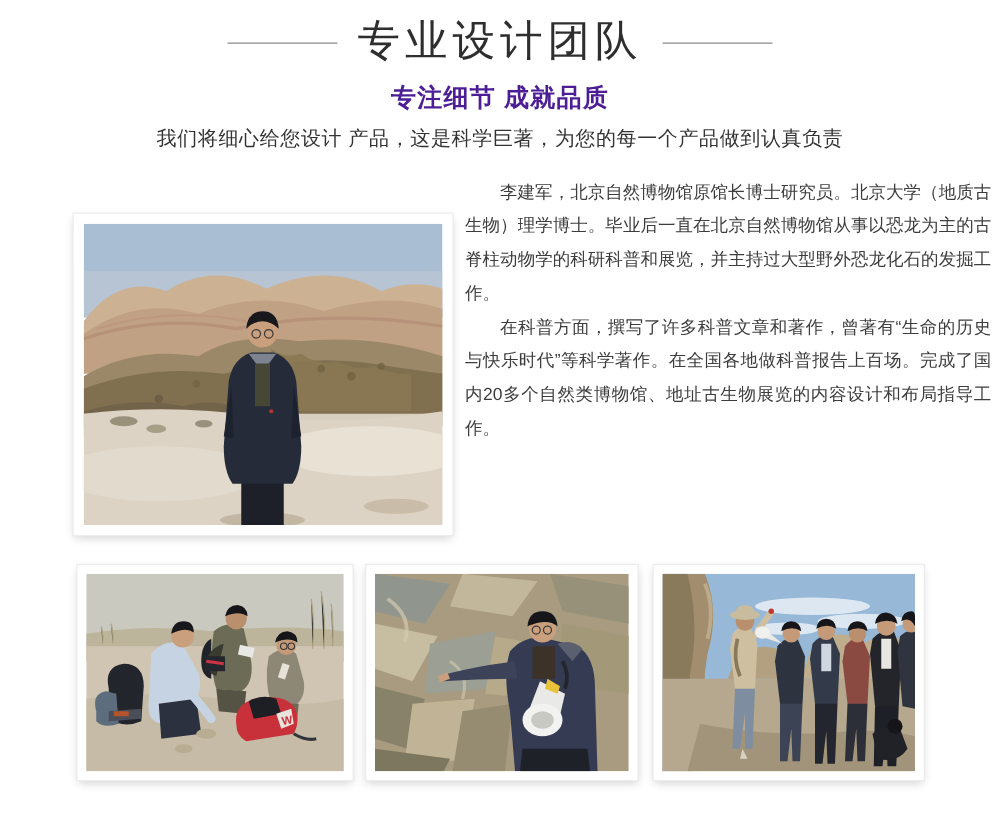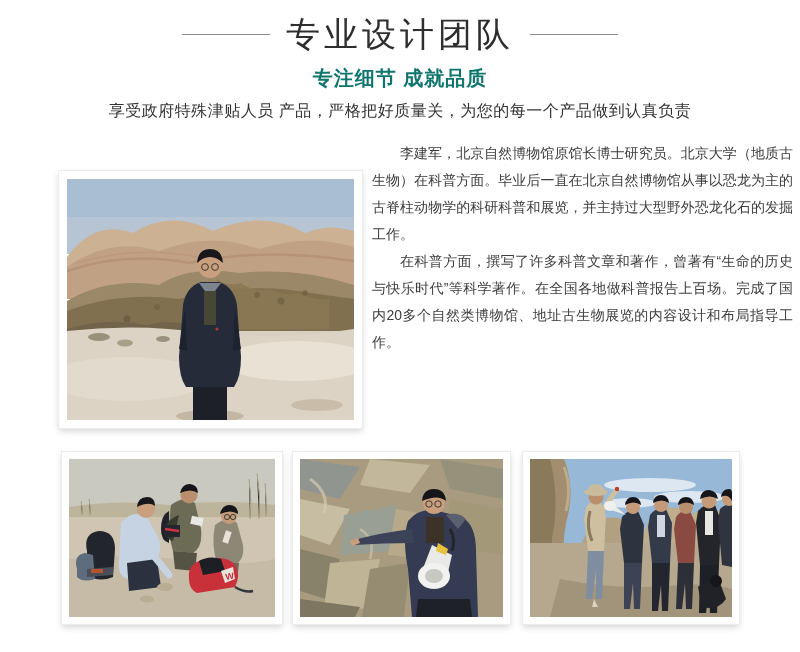--- a/index.html
+++ b/index.html
@@ -8,32 +8,32 @@
     width:800px;height:652px;
     margin:0 auto;
     background:#ffffff;
     font-family:"Liberation Sans","DejaVu Sans",sans-serif;
     overflow:hidden;
   }
   
   .header{position:absolute;top:0;left:0;width:800px;text-align:center;}
   .title-row{
     display:flex;align-items:center;justify-content:center;
-    margin-top:14px;gap:16px;
+    margin-top:14px;gap:16px;font-family:Liberation Serif, serif;
   }
   .title-line{width:88px;height:0;border-top:1px solid #8c8c8c;}
   .page-title{
     margin:0;
     font-size:34px;font-weight:300;letter-spacing:4px;
     color:#2e2e2e;line-height:1.2;
   }
   .page-subtitle{
     margin:10px 0 0 0;
     font-size:20px;font-weight:bold;letter-spacing:1px;
-    color:#0f766e;
+    color:#4c1d95;
   }
   .page-desc{
     margin:9px 0 0 0;
     font-size:16px;color:#333333;letter-spacing:0.5px;
   }
   
   .frame{
     position:absolute;
     background:#ffffff;
     padding:8px;
@@ -59,21 +59,21 @@
 
 <div class="page">
 
   <header class="header">
     <div class="title-row">
       <span class="title-line"></span>
       <h1 class="page-title">专业设计团队</h1>
       <span class="title-line"></span>
     </div>
     <h2 class="page-subtitle">专注细节 成就品质</h2>
-    <p class="page-desc">享受政府特殊津贴人员 产品，严格把好质量关，为您的每一个产品做到认真负责</p>
+    <p class="page-desc">我们将细心给您设计 产品，这是科学巨著，为您的每一个产品做到认真负责</p>
   </header>
 
   <figure class="frame portrait-frame" style="margin:0;">
     <svg viewBox="0 0 287 241" preserveAspectRatio="none">
 
       <rect x="0" y="0" width="287" height="75" fill="#a9bdd3"></rect>
       <rect x="0" y="38" width="287" height="37" fill="#bcc8d4" opacity="0.7"></rect>
 
       <path d="M0,78 Q28,40 66,54 Q104,30 146,52 Q196,30 238,54 Q262,44 287,52 L287,110 L0,110 Z" fill="#ccb192"></path>
       <path d="M0,88 Q42,58 92,72 Q142,52 192,70 Q242,54 287,68 L287,120 L0,120 Z" fill="#c1a184"></path>
@@ -111,21 +111,21 @@
         <circle cx="143" cy="87" r="12" fill="#c99f7d"></circle>
         <path d="M130,84 Q131,70 143,70 Q155,70 156,84 Q150,78 143,78 Q136,78 130,84 Z" fill="#17171c"></path>
         <circle cx="138" cy="88" r="3.4" fill="none" stroke="#3a3a3a" stroke-width="1"></circle>
         <circle cx="148" cy="88" r="3.4" fill="none" stroke="#3a3a3a" stroke-width="1"></circle>
         <circle cx="150" cy="150" r="1.6" fill="#b03a2e"></circle>
       </g>
     </svg>
   </figure>
 
   <div class="bio">
-    <p>李建军，北京自然博物馆原馆长博士研究员。北京大学（地质古生物）在科普方面。毕业后一直在北京自然博物馆从事以恐龙为主的古脊柱动物学的科研科普和展览，并主持过大型野外恐龙化石的发掘工作。</p>
+    <p>李建军，北京自然博物馆原馆长博士研究员。北京大学（地质古生物）理学博士。毕业后一直在北京自然博物馆从事以恐龙为主的古脊柱动物学的科研科普和展览，并主持过大型野外恐龙化石的发掘工作。</p>
     <p>在科普方面，撰写了许多科普文章和著作，曾著有“生命的历史与快乐时代”等科学著作。在全国各地做科普报告上百场。完成了国内20多个自然类博物馆、地址古生物展览的内容设计和布局指导工作。</p>
   </div>
 
   <figure class="frame field-frame f1" style="margin:0;">
     <svg viewBox="0 0 206 158" preserveAspectRatio="none">
       <rect width="206" height="60" fill="#c9c9bf"></rect>
       <path d="M0,48 Q50,40 100,46 Q160,40 206,46 L206,70 L0,70 Z" fill="#bdb49c"></path>
       <rect x="0" y="58" width="206" height="100" fill="#cfc5b2"></rect>
       <path d="M0,100 Q60,92 120,102 Q170,108 206,100 L206,158 L0,158 Z" fill="#c6bba6"></path>
       <g stroke="#a89c77" stroke-width="1" opacity="0.8">

